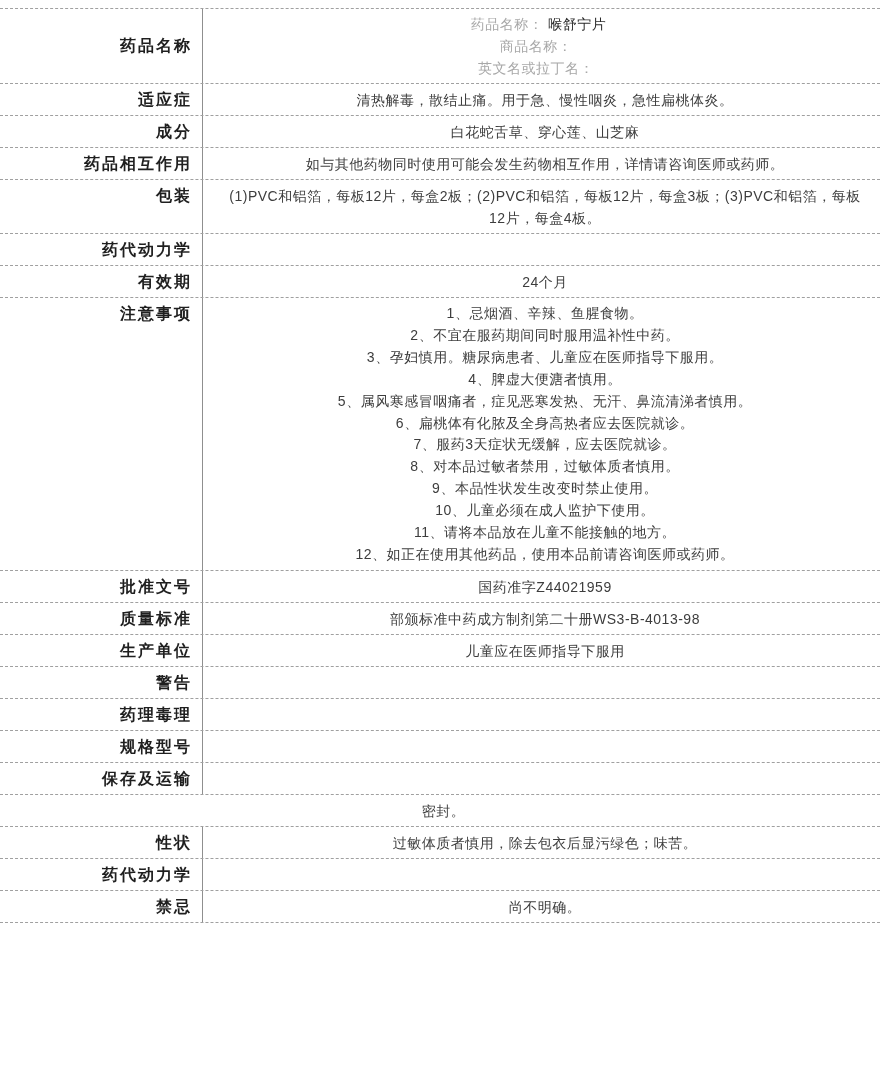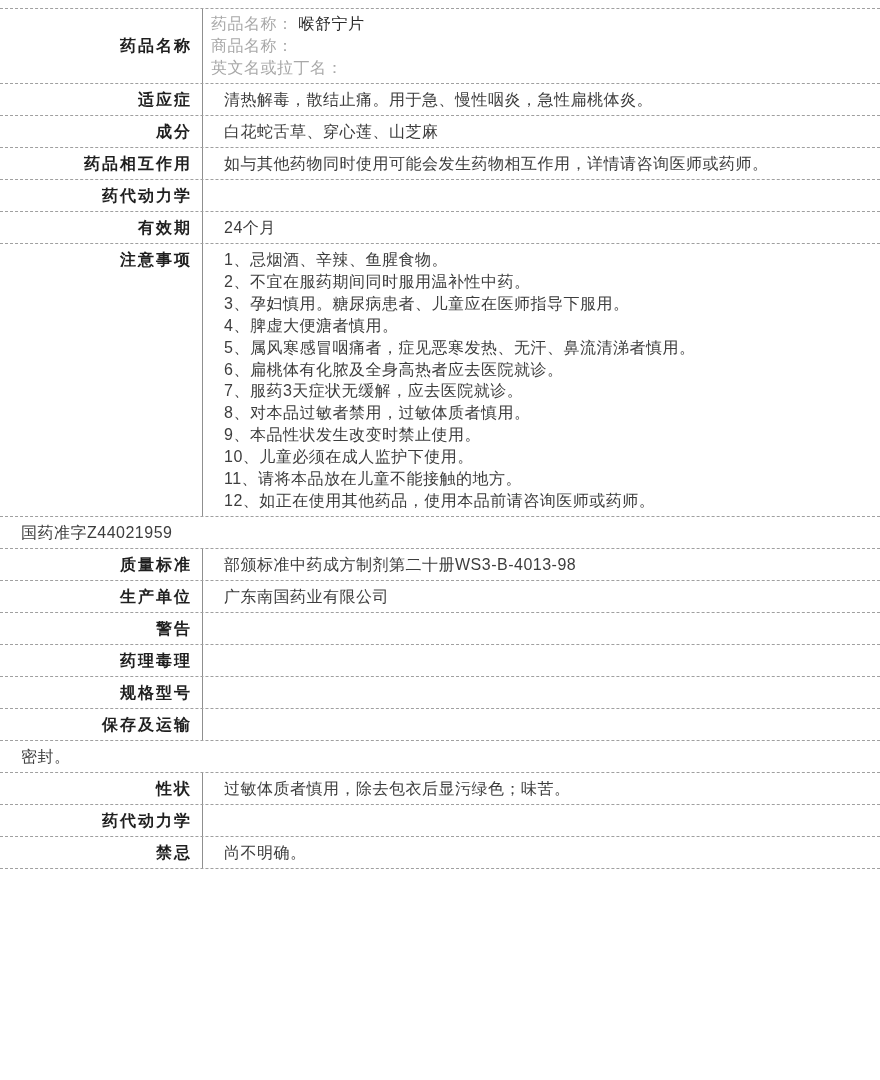--- a/index.html
+++ b/index.html
@@ -42,24 +42,25 @@
     display: flex;
     align-items: center;
     justify-content: flex-end;
     padding-top: 0;
     padding-bottom: 0;
   }
   .cell-value {
     flex: 1 1 auto;
     box-sizing: border-box;
     padding: 5px 14px 4px 21px;
-    font-size: 16px;
+    font-size: 14px;
     color: #3d3d3d;
     line-height: 22px;
     letter-spacing: 0.5px;
+    text-align: center;
   }
   .row-drugname .cell-value {
     padding-left: 8px;
     padding-top: 4px;
   }
   .field-line { line-height: 22px; }
   .muted { color: #a8a8a8; }
   .field-value { margin-left: 5px; color: #2a2a2a; }
   .note-line { line-height: 21.9px; }
 </style>
@@ -90,20 +91,24 @@
   <div class="row">
     <div class="cell-label">成分</div>
     <div class="cell-value">白花蛇舌草、穿心莲、山芝麻</div>
   </div>
 
   <div class="row">
     <div class="cell-label">药品相互作用</div>
     <div class="cell-value">如与其他药物同时使用可能会发生药物相互作用，详情请咨询医师或药师。</div>
   </div>
 
+  <div class="row">
+    <div class="cell-label">包装</div>
+    <div class="cell-value">(1)PVC和铝箔，每板12片，每盒2板；(2)PVC和铝箔，每板12片，每盒3板；(3)PVC和铝箔，每板12片，每盒4板。</div>
+  </div>
 
   <div class="row">
     <div class="cell-label">药代动力学</div>
     <div class="cell-value"></div>
   </div>
 
   <div class="row">
     <div class="cell-label">有效期</div>
     <div class="cell-value">24个月</div>
   </div>
@@ -121,31 +126,32 @@
         <div class="note-line">7、服药3天症状无缓解，应去医院就诊。</div>
         <div class="note-line">8、对本品过敏者禁用，过敏体质者慎用。</div>
         <div class="note-line">9、本品性状发生改变时禁止使用。</div>
         <div class="note-line">10、儿童必须在成人监护下使用。</div>
         <div class="note-line">11、请将本品放在儿童不能接触的地方。</div>
         <div class="note-line">12、如正在使用其他药品，使用本品前请咨询医师或药师。</div>
       </div>
   </div>
 
   <div class="row">
+    <div class="cell-label">批准文号</div>
     <div class="cell-value">国药准字Z44021959</div>
   </div>
 
   <div class="row">
     <div class="cell-label">质量标准</div>
     <div class="cell-value">部颁标准中药成方制剂第二十册WS3-B-4013-98</div>
   </div>
 
   <div class="row">
     <div class="cell-label">生产单位</div>
-    <div class="cell-value">广东南国药业有限公司</div>
+    <div class="cell-value">儿童应在医师指导下服用</div>
   </div>
 
   <div class="row">
     <div class="cell-label">警告</div>
     <div class="cell-value"></div>
   </div>
 
   <div class="row">
     <div class="cell-label">药理毒理</div>
     <div class="cell-value"></div>

